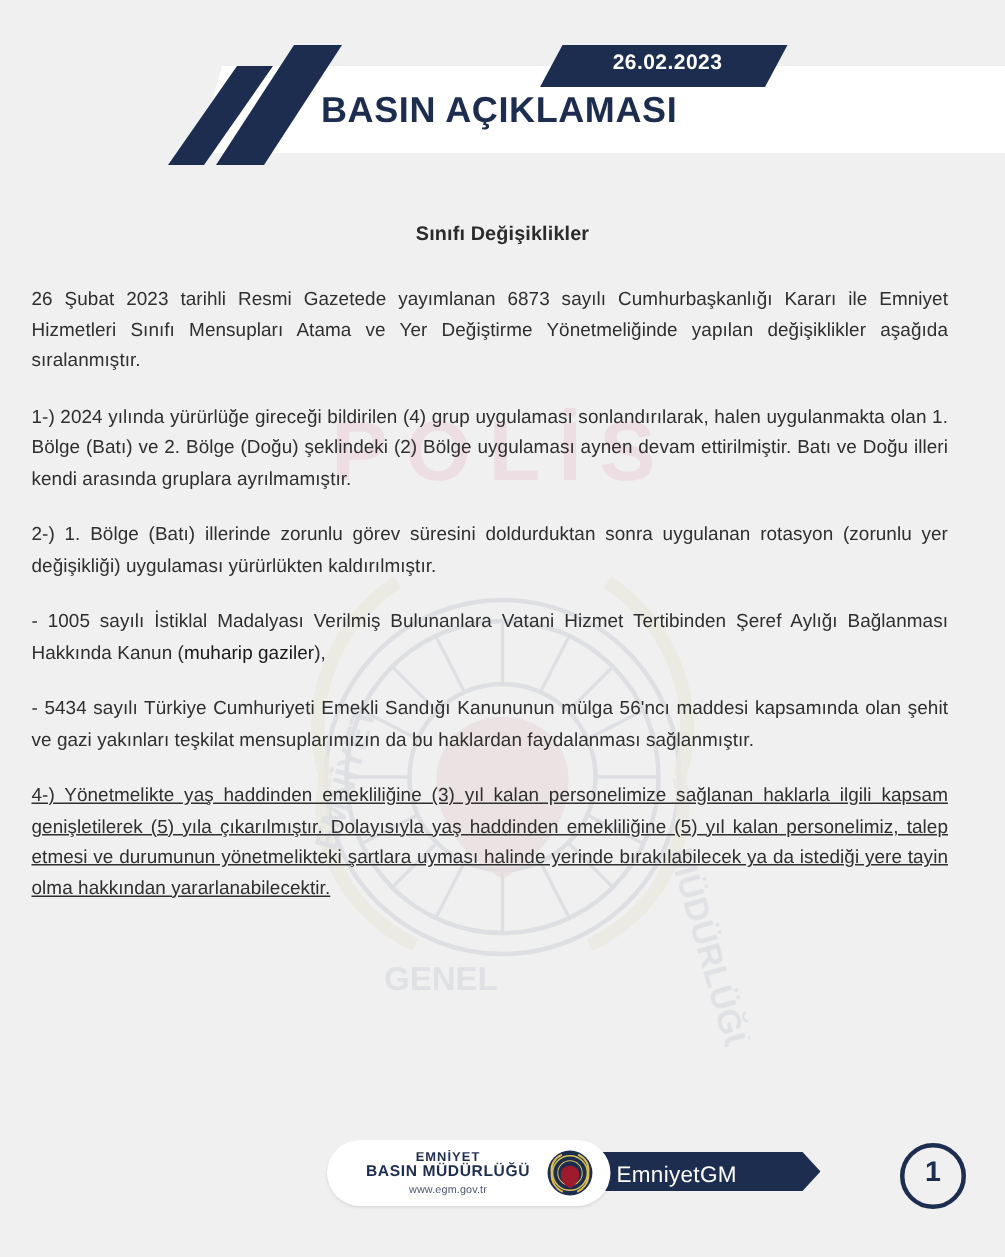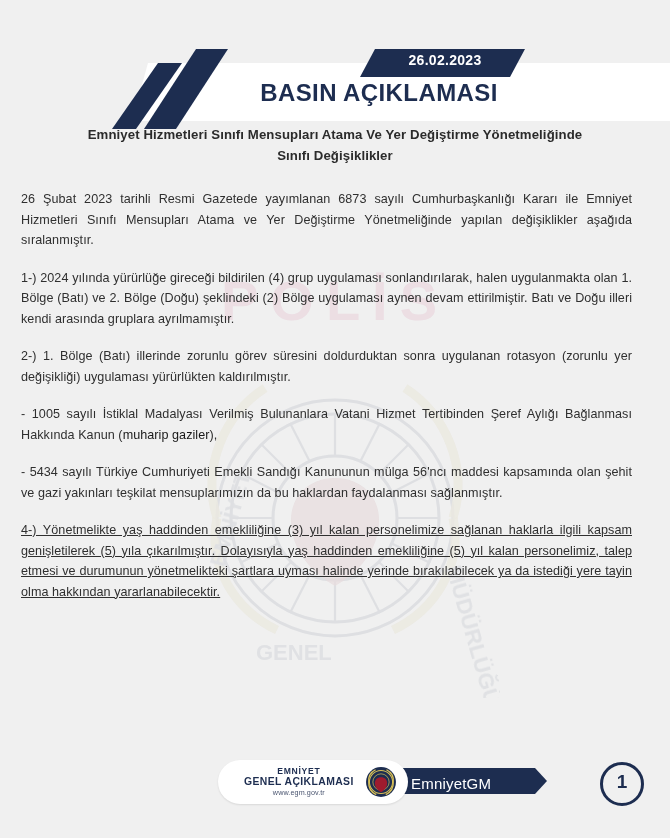--- a/index.html
+++ b/index.html
@@ -44,29 +44,27 @@
   }
 
   
   .header {
     position: absolute;
     left: 0;
     top: 28px;
     width: 670px;
     height: 82px;
     z-index: 3;
-    margin-top: 19px;
   }
   .hdr-svg { display: block; }
   .hdr-title {
     position: absolute;
     left: 214px;
     top: 32px;
     width: 330px;
-    text-align: center;
     font-size: 24px;
     font-weight: bold;
     letter-spacing: 0.4px;
     color: #1d2d50;
     font-family: "Liberation Sans", sans-serif;
   }
   .hdr-date {
     position: absolute;
     left: 380px;
     top: 5px;
@@ -270,21 +268,20 @@
       <polygon points="158,16 182,16 136,82 112,82" fill="#1d2d50"></polygon>
 
       <polygon points="375,2 525,2 510,30 360,30" fill="#1d2d50"></polygon>
     </svg>
     <div class="hdr-date">26.02.2023</div>
     <div class="hdr-title">BASIN AÇIKLAMASI</div>
   </div>
 
   <div class="doc">
     <div class="doc-title">
-      <span>Emniyet Hizmetleri Sınıfı Mensupları Atama Ve Yer Değiştirme Yönetmeliğinde</span>
       <br>
       <span>Sınıfı Değişiklikler</span>
     </div>
 
     <div class="body-wrap">
       <p class="para">26 Şubat 2023 tarihli Resmi Gazetede yayımlanan 6873 sayılı Cumhurbaşkanlığı Kararı ile Emniyet Hizmetleri Sınıfı Mensupları Atama ve Yer Değiştirme Yönetmeliğinde yapılan değişiklikler aşağıda sıralanmıştır.</p>
       <p class="para">1-) 2024 yılında yürürlüğe gireceği bildirilen (4) grup uygulaması sonlandırılarak, halen uygulanmakta olan 1. Bölge (Batı) ve 2. Bölge (Doğu) şeklindeki (2) Bölge uygulaması aynen devam ettirilmiştir. Batı ve Doğu illeri kendi arasında gruplara ayrılmamıştır.</p>
       <p class="para">2-) 1. Bölge (Batı) illerinde zorunlu görev süresini doldurduktan sonra uygulanan rotasyon (zorunlu yer değişikliği) uygulaması yürürlükten kaldırılmıştır.</p>
 
       <p class="para"><span>- 1005 sayılı İstiklal Madalyası Verilmiş Bulunanlara Vatani Hizmet Tertibinden Şeref Aylığı Bağlanması Hakkında Kanun (</span><b>muharip gaziler</b><span>),</span></p>
@@ -302,21 +299,21 @@
         <polygon points="0,0 168,0 180,13 168,26 0,26" fill="#1d2d50"></polygon>
       </svg>
       <div class="at-glyph">@</div>
       <div class="social-label">EmniyetGM</div>
     </div>
 
     <div class="badge">
       <div class="badge-pill">
         <div class="badge-txt">
           <span class="badge-l1">EMNİYET</span>
-          <span class="badge-l2">GENEL AÇIKLAMASI</span>
+          <span class="badge-l2">BASIN MÜDÜRLÜĞÜ</span>
           <span class="badge-l3">www.egm.gov.tr</span>
         </div>
         <svg class="emblem" viewBox="0 0 100 100" aria-hidden="true">
           <circle cx="50" cy="50" r="48" fill="#ffffff"></circle>
           <circle cx="50" cy="50" r="44" fill="#1d2d50"></circle>
           <circle cx="50" cy="50" r="34" fill="none" stroke="#d9c158" stroke-width="3"></circle>
           <circle cx="50" cy="50" r="24" fill="none" stroke="#d9c158" stroke-width="2"></circle>
           <path d="M50 36 c-11 0 -18 7 -18 17 c0 13 8 21 18 27 c10 -6 18 -14 18 -27 c0 -10 -7 -17 -18 -17 z" fill="#9e1b2e"></path>
           <path d="M14 50 c-2 -18 8 -30 20 -36" fill="none" stroke="#d9c158" stroke-width="4"></path>
           <path d="M86 50 c2 -18 -8 -30 -20 -36" fill="none" stroke="#d9c158" stroke-width="4"></path>

